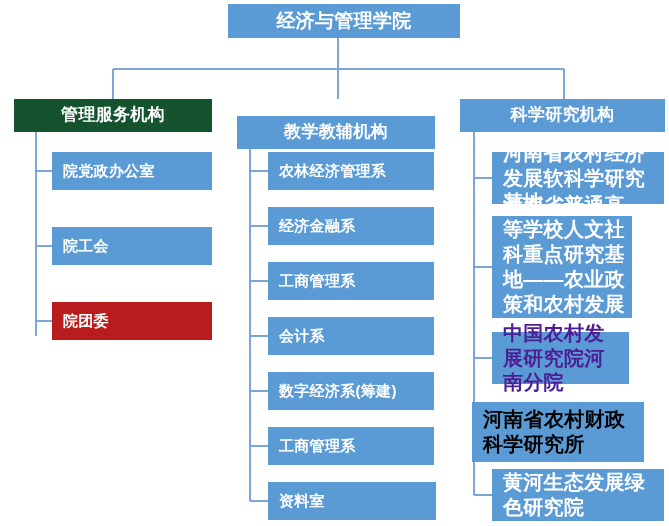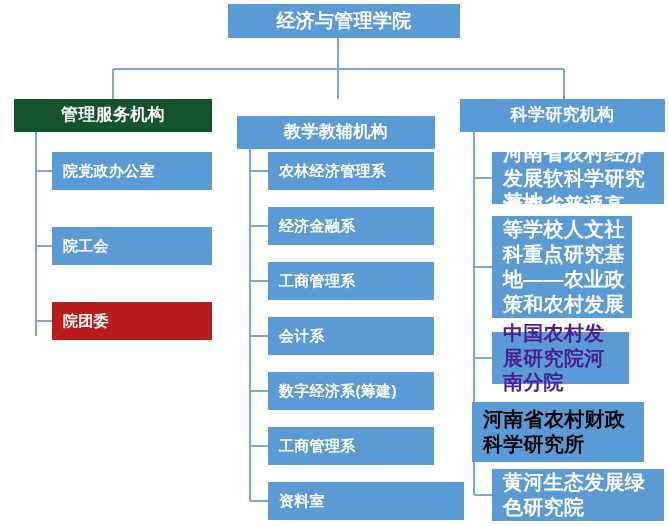--- a/index.html
+++ b/index.html
@@ -137,21 +137,21 @@
   </div>
   <div class="node leaf" style="left: 268px; top: 317px; width: 166px; height: 38px; background: rgb(91, 155, 213); color: rgb(255, 255, 255);">
     <span>会计系</span>
   </div>
   <div class="node leaf" style="left: 268px; top: 372px; width: 166px; height: 38px; background: rgb(91, 155, 213); color: rgb(255, 255, 255);">
     <span>数字经济系(筹建)</span>
   </div>
   <div class="node leaf" style="left: 268px; top: 427px; width: 166px; height: 38px; background: rgb(91, 155, 213); color: rgb(255, 255, 255);">
     <span>工商管理系</span>
   </div>
-  <div class="node leaf" style="left: 268px; top: 482px; width: 196px; height: 38px; background: rgb(91, 155, 213); color: rgb(255, 255, 255);">
+  <div class="node leaf" style="left: 268px; top: 482px; width: 168px; height: 38px; background: rgb(91, 155, 213); color: rgb(255, 255, 255);">
     <span>资料室</span>
   </div>
 
   <div class="node leaf multiline" style="left: 492px; top: 152px; width: 172px; height: 52px; background: rgb(91, 155, 213); color: rgb(255, 255, 255);">
     <span>河南省农村经济发展软科学研究基地</span>
   </div>
   <div class="node leaf multiline" style="left: 492px; top: 216px; width: 140px; height: 102px; background: rgb(91, 155, 213); color: rgb(255, 255, 255);">
     <span>河南省普通高等学校人文社科重点研究基地——农业政策和农村发展研究中心</span>
   </div>
   <div class="node leaf multiline" style="left: 492px; top: 332px; width: 137px; height: 52px; background: rgb(91, 155, 213); color: #4c1d95;">

